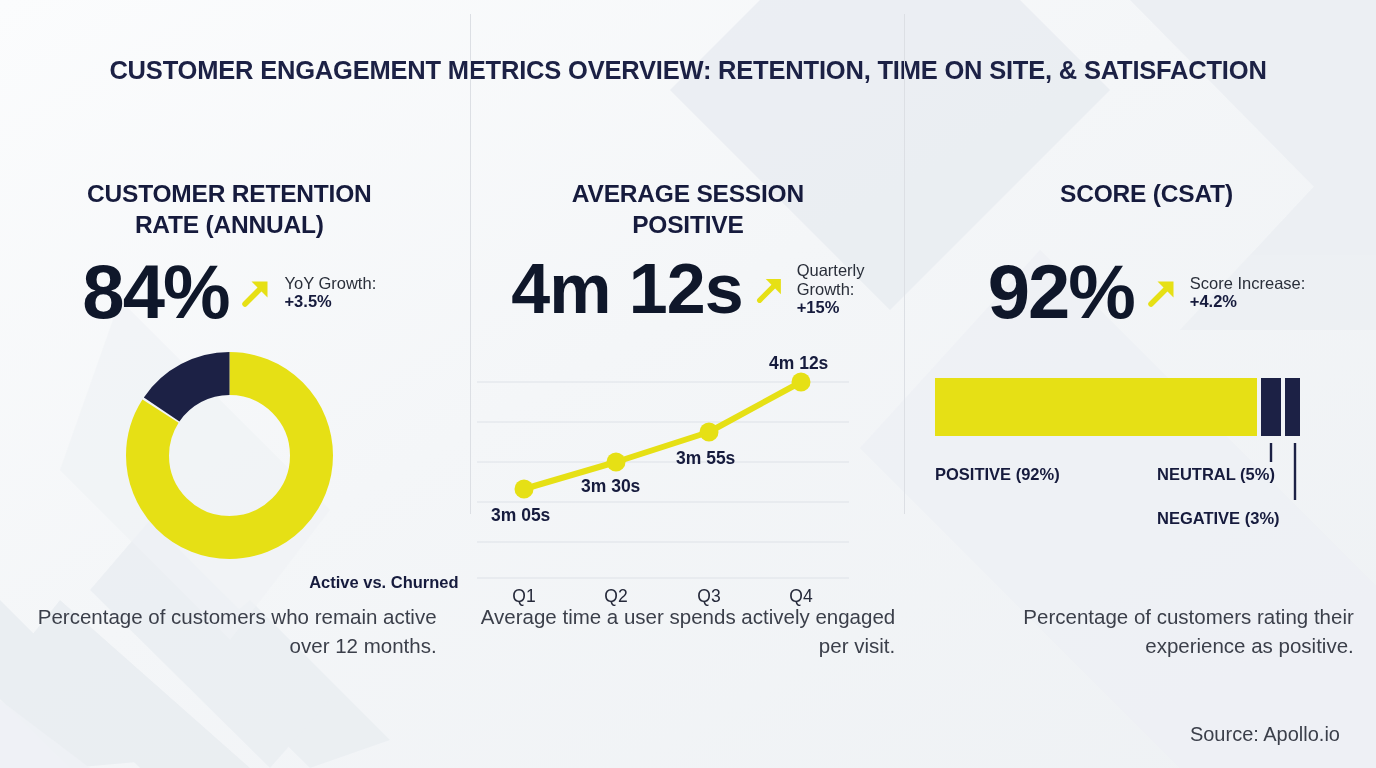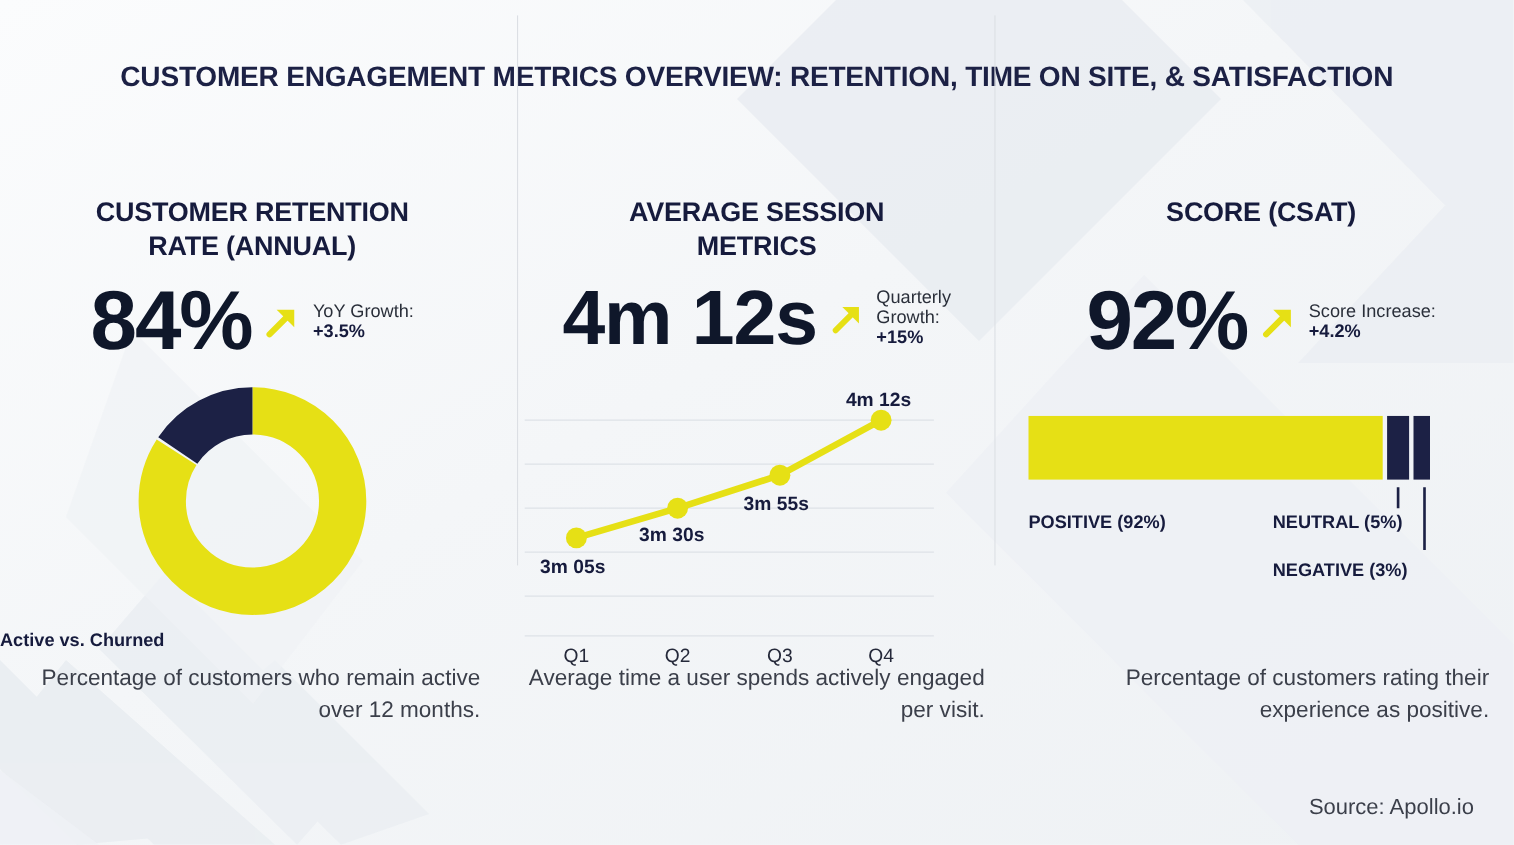--- a/index.html
+++ b/index.html
@@ -64,21 +64,21 @@
   .growth {
     line-height:1.12;
     color:#2a2f3a;
   }
   .growth .g-label { font-size:16.5px; font-weight:400; display:block; white-space:pre-line; }
   .growth .g-val  { font-size:16.5px; font-weight:bold; display:block; color:#161b3d; }
 
   
   .donut-wrap { position:absolute; top:180px; left:0; right:0; display:flex; justify-content:center; }
   .donut-cap {
-    position:absolute; top:405px; left:0; right:0; text-align:left;
+    position:absolute; top:405px; left:0; right:0; text-align:right;
     font-size:16.5px; font-weight:bold; color:#161b3d;
   }
 
   
   .linechart { position:absolute; top:176px; left:10px; }
 
   
   .barchart { position:absolute; top:210px; left:8px; }
 
   
@@ -172,21 +172,21 @@
       </div>
       <div class="donut-cap">Active vs. Churned</div>
 
       <div class="desc">Percentage of customers who remain active over 12 months.</div>
     </div>
 
     <div class="panel">
 
       <div class="panel-head">
         <div>AVERAGE SESSION</div>
-        <div>METRICS</div>
+        <div>POSITIVE</div>
       </div>
 
       <div class="stat-row">
         <div class="big-num wide">4m 12s</div>
         <svg class="arrow-ico" width="34" height="38" viewBox="0 0 36 38">
           <path d="M7 31 L26 12" stroke="#e6e015" stroke-width="5.5" stroke-linecap="round" fill="none"></path>
           <path d="M13.5 8.5 L29.5 8.5 L29.5 24.5 Z" fill="#e6e015"></path>
         </svg>
         <div class="growth">
           <span class="g-label">Quarterly

